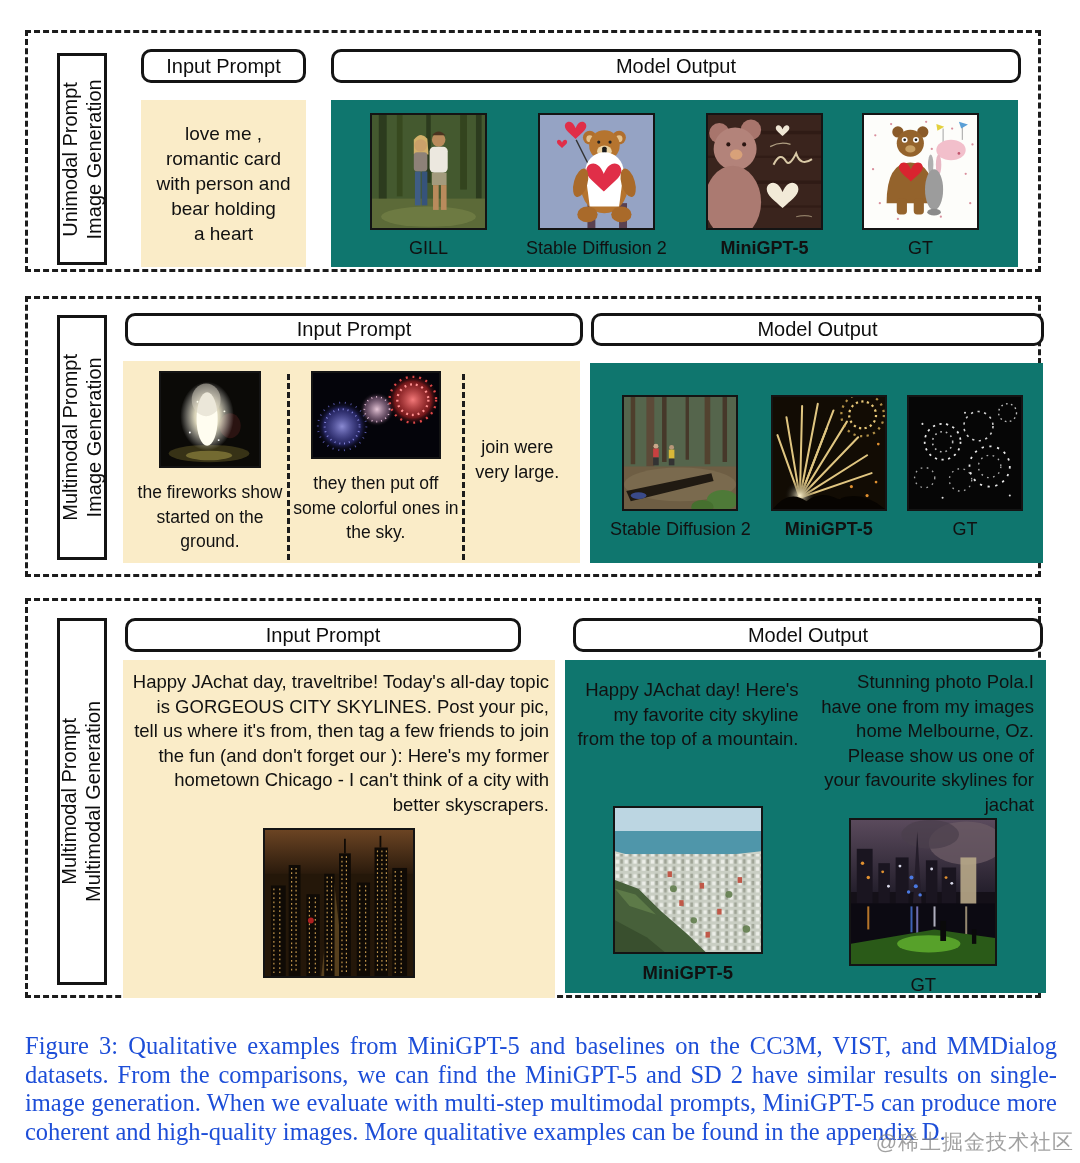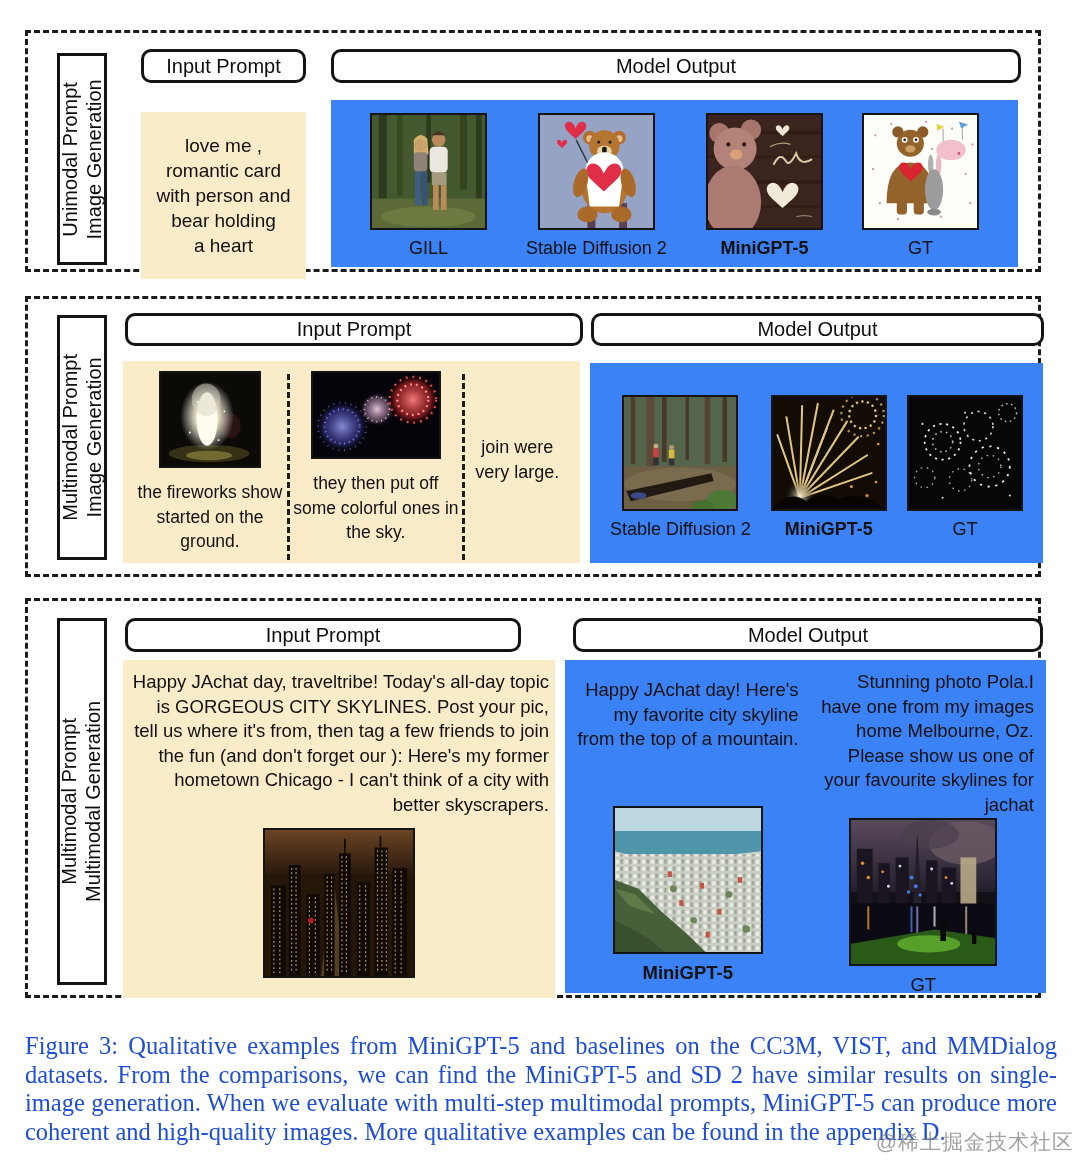--- a/index.html
+++ b/index.html
@@ -35,26 +35,26 @@
   .hdr {
     position: absolute;
     border: 3px solid #141414;
     border-radius: 10px;
     background: #fff;
     display: flex; align-items: center; justify-content: center;
     font-size: 20px;
     color: #0d0d0d;
   }
   .ybox { position: absolute; background: #faecc8; }
-  .gbox { position: absolute; background: #3b82f6; }
+  .gbox { position: absolute; background: #0f766e; }
   .prompt-center {
     display: flex; align-items: center; justify-content: center;
     text-align: center;
     white-space: pre-line;
-    font-size: 19px; line-height: 1.32; margin-top: 12px;
+    font-size: 19px; line-height: 1.32;
   }
   .thumb { border: 2px solid #141414; background: #000; flex: none; }
   .thumb svg { display: block; width: 100%; height: 100%; }
   figure { display: flex; flex-direction: column; align-items: center; }
   figcaption { font-size: 18px; margin-top: 8px; text-align: center; line-height: 1.15; }
   .bold { font-weight: bold; }
   .vsep {
     border-left: 3px dashed #1c1c1c;
     height: 186px;
     align-self: center;

